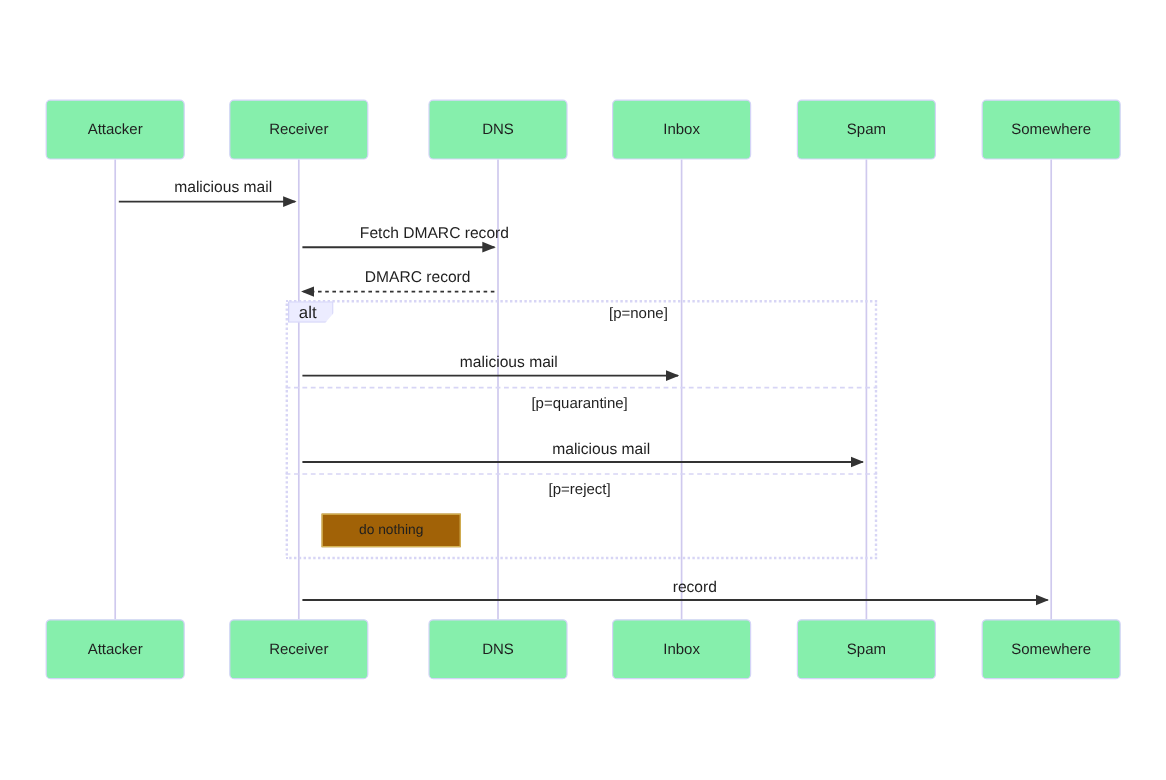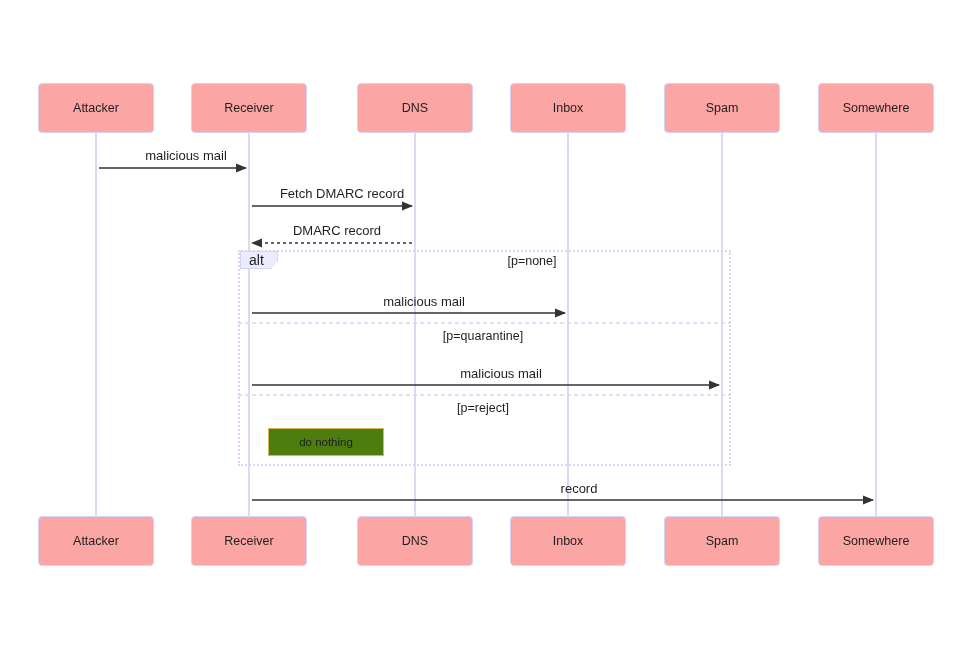--- a/index.html
+++ b/index.html
@@ -22,21 +22,21 @@
   svg.canvas {
     position: absolute;
     left: 0;
     top: 0;
     width: 972px;
     height: 650px;
   }
   .actor-box {
     position: absolute;
     box-sizing: border-box;
-    background: #fca5a5;
+    background: #86efac;
     border: 1px solid #d3d3f7;
     border-radius: 4px;
     width: 116px;
     height: 50px;
     display: flex;
     align-items: center;
     justify-content: center;
   }
   .actor-label {
     font-size: 12.5px;
@@ -76,21 +76,21 @@
   .alt-cond {
     position: absolute;
     font-size: 12.5px;
     color: #1f1f1f;
     white-space: nowrap;
     transform: translateX(-50%);
   }
   .note-box {
     position: absolute;
     box-sizing: border-box;
-    background: #4d7c0f;
+    background: #a16207;
     border: 1px solid #d6b656;
     display: flex;
     align-items: center;
     justify-content: center;
   }
   .note-text {
     font-size: 11.5px;
     color: #1f1f1f;
     white-space: nowrap;
   }
@@ -161,22 +161,22 @@
       <div class="alt-cond" style="left: 483px; top: 329px; text-align: center;">[p=quarantine]</div>
       <div class="alt-cond" style="left: 483px; top: 401px;">[p=reject]</div>
     </div>
 
   <div class="note-box" id="note-box" style="left: 268px; top: 428px; width: 116px; height: 28px;">
     <span class="note-text">do nothing</span>
   </div>
 
   <div id="message-labels">
       <div class="msg-label" style="left: 172px; top: 148px;">malicious mail</div>
-      <div class="msg-label" style="left: 328px; top: 186px;">Fetch DMARC record</div>
-      <div class="msg-label" style="left: 323px; top: 223px;">DMARC record</div>
+      <div class="msg-label" style="left: 348px; top: 186px;">Fetch DMARC record</div>
+      <div class="msg-label" style="left: 334px; top: 223px;">DMARC record</div>
       <div class="msg-label" style="left: 410px; top: 294px;">malicious mail</div>
       <div class="msg-label" style="left: 487px; top: 366px;">malicious mail</div>
       <div class="msg-label" style="left: 565px; top: 481px;">record</div>
     </div>
 
   <div id="footer-actors">
       <div class="actor-box" style="left: 38px; top: 516px; width: 116px;">
         <span class="actor-label">Attacker</span>
       </div>
       <div class="actor-box" style="left: 191px; top: 516px; width: 116px;">

